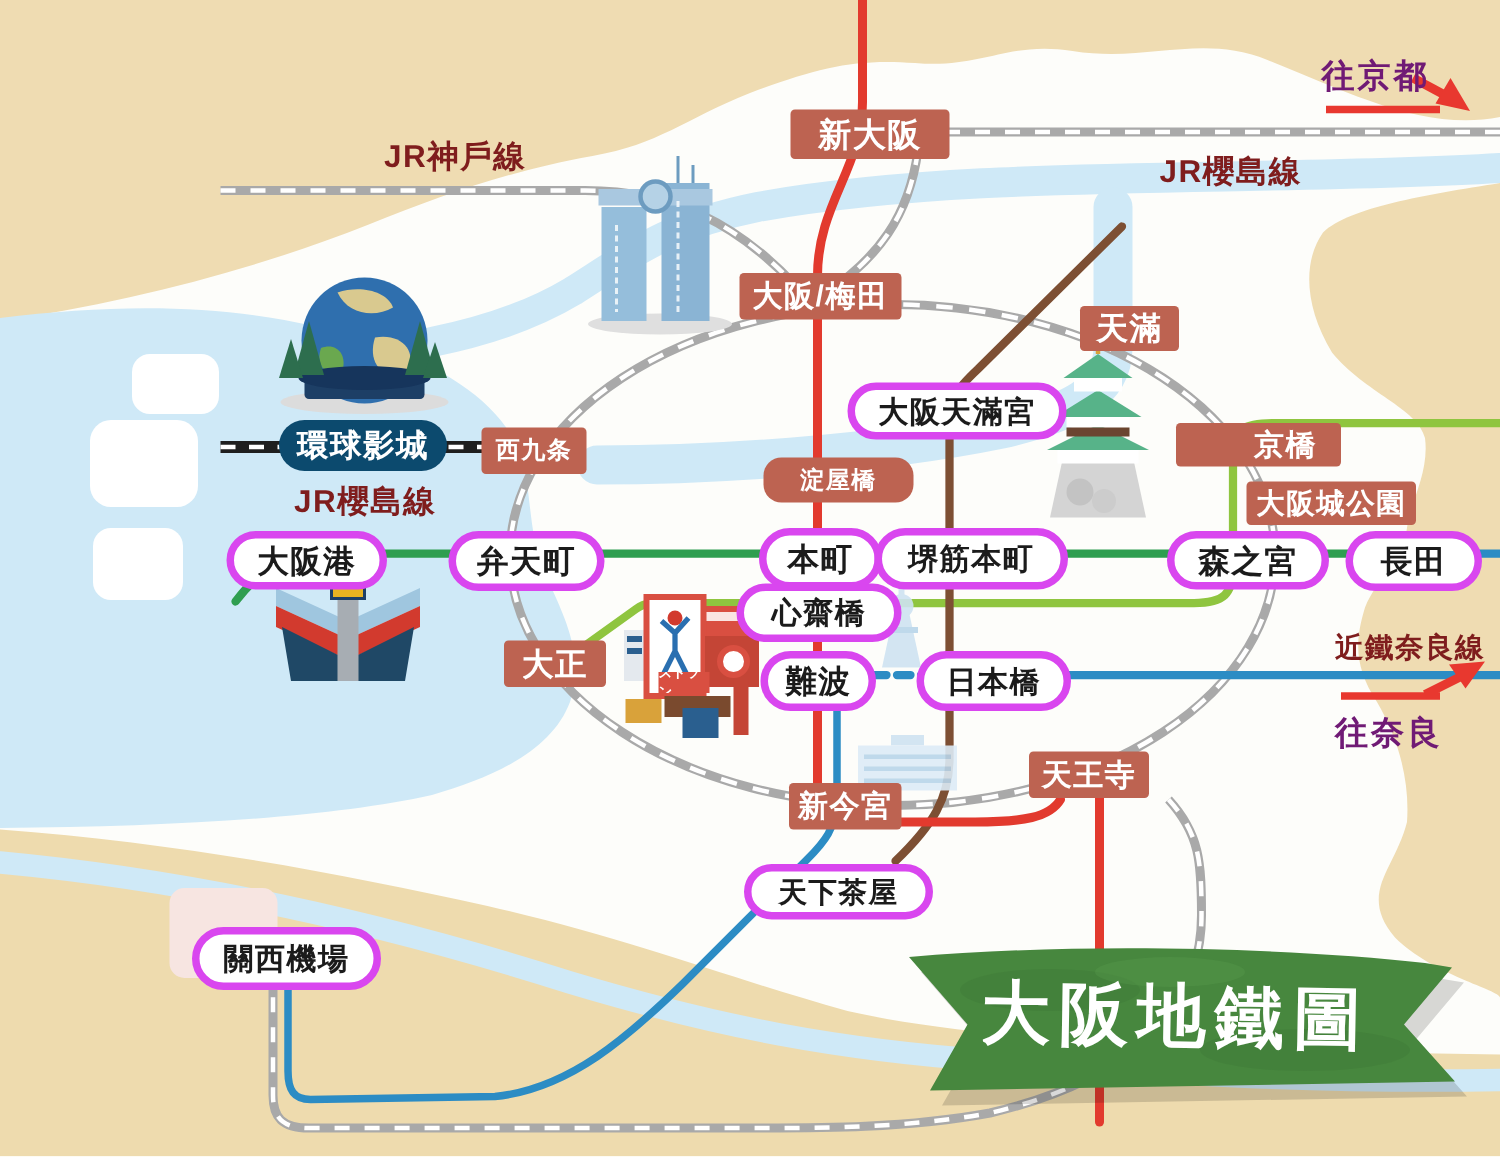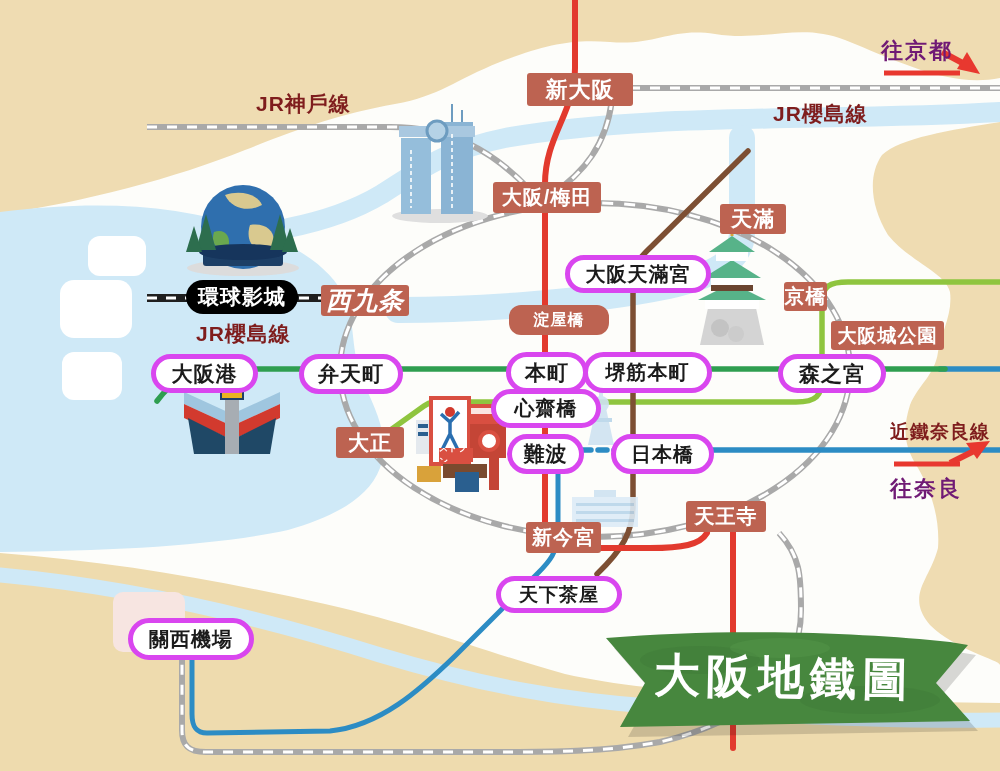--- a/index.html
+++ b/index.html
@@ -14,21 +14,21 @@
     background:#bd6351;color:#ffffff;font-weight:bold;border-radius:3px;
     white-space:nowrap;letter-spacing:1px;
   }
   .pill{
     position:absolute;display:flex;align-items:center;justify-content:center;
     background:#ffffff;border:5px solid #d946ef;border-radius:30px;
     color:#1b1b1b;font-weight:bold;white-space:nowrap;letter-spacing:1px;
   }
   .black-pill{
     position:absolute;display:flex;align-items:center;justify-content:center;
-    background:#000000;color:#ffffff;font-weight:bold;border-radius:30px;
+    background:#0c4a6e;color:#ffffff;font-weight:bold;border-radius:30px;
     white-space:nowrap;letter-spacing:1px;
   }
   .line-label{
     position:absolute;color:#7f1d1d;font-weight:bold;white-space:nowrap;letter-spacing:1px;
   }
   .dir-label{
     position:absolute;color:#701a75;font-weight:bold;white-space:nowrap;letter-spacing:2px;
   }
   .tiny-sign{
     position:absolute;display:flex;align-items:center;justify-content:center;
@@ -199,36 +199,37 @@
 <div class="line-label" style="left:256px;top:90px;font-size:21px;">JR神戶線</div>
 <div class="line-label" style="left:773px;top:100px;font-size:21px;">JR櫻島線</div>
 <div class="line-label" style="left:196px;top:320px;font-size:21px;">JR櫻島線</div>
 <div class="line-label" style="left:890px;top:419px;font-size:19px;">近鐵奈良線</div>
 <div class="dir-label" style="left:881px;top:36px;font-size:22px;">往京都</div>
 <div class="dir-label" style="left:890px;top:474px;font-size:22px;">往奈良</div>
 
 <div class="red-box" style="left:527px;top:73px;width:106px;height:33px;font-size:22px;">新大阪</div>
 <div class="red-box" style="left:493px;top:182px;width:108px;height:31px;font-size:20px;">大阪/梅田</div>
 <div class="red-box" style="left:720px;top:204px;width:66px;height:30px;font-size:21px;">天滿</div>
-<div class="red-box" style="left:321px;top:285px;width:88px;height:31px;font-size:25px;font-style:italic;">西九条</div>
+<div class="red-box" style="left:321px;top:285px;width:70px;height:31px;font-size:16px;">西九条</div>
 <div class="red-box" style="left:509px;top:305px;width:100px;height:30px;font-size:16px;border-radius:12px;">淀屋橋</div>
-<div class="red-box" style="left:784px;top:282px;width:43px;height:29px;font-size:20px;">京橋</div>
+<div class="red-box" style="left:784px;top:282px;width:74px;height:29px;font-size:20px;padding-left:36px;">京橋</div>
 <div class="red-box" style="left:831px;top:321px;width:113px;height:29px;font-size:19px;">大阪城公園</div>
 <div class="red-box" style="left:336px;top:427px;width:68px;height:31px;font-size:21px;">大正</div>
 <div class="red-box" style="left:526px;top:522px;width:75px;height:31px;font-size:20px;">新今宮</div>
 <div class="red-box" style="left:686px;top:501px;width:80px;height:31px;font-size:20px;">天王寺</div>
 
 <div class="black-pill" style="left:186px;top:280px;width:112px;height:34px;font-size:21px;">環球影城</div>
 
 <div class="pill" style="left:565px;top:255px;width:136px;height:28px;font-size:20px;">大阪天滿宮</div>
 <div class="pill" style="left:151px;top:354px;width:97px;height:29px;font-size:21px;">大阪港</div>
 <div class="pill" style="left:299px;top:354px;width:94px;height:30px;font-size:21px;">弁天町</div>
 <div class="pill" style="left:506px;top:352px;width:72px;height:31px;font-size:21px;">本町</div>
 <div class="pill" style="left:583px;top:352px;width:119px;height:31px;font-size:20px;">堺筋本町</div>
 <div class="pill" style="left:778px;top:354px;width:98px;height:29px;font-size:21px;">森之宮</div>
+<div class="pill" style="left:897px;top:354px;width:81px;height:30px;font-size:21px;">長田</div>
 <div class="pill" style="left:491px;top:389px;width:100px;height:29px;font-size:20px;">心齋橋</div>
 <div class="pill" style="left:507px;top:434px;width:67px;height:30px;font-size:21px;">難波</div>
 <div class="pill" style="left:611px;top:434px;width:93px;height:30px;font-size:20px;">日本橋</div>
 <div class="pill" style="left:496px;top:576px;width:116px;height:27px;font-size:19px;">天下茶屋</div>
 <div class="pill" style="left:128px;top:618px;width:116px;height:32px;font-size:20px;">關西機場</div>
 
 <div class="tiny-sign" style="left:439px;top:448px;width:34px;height:14px;font-size:9px;">ストラン</div>
 
 <div class="banner-title">大阪地鐵圖</div>
 

